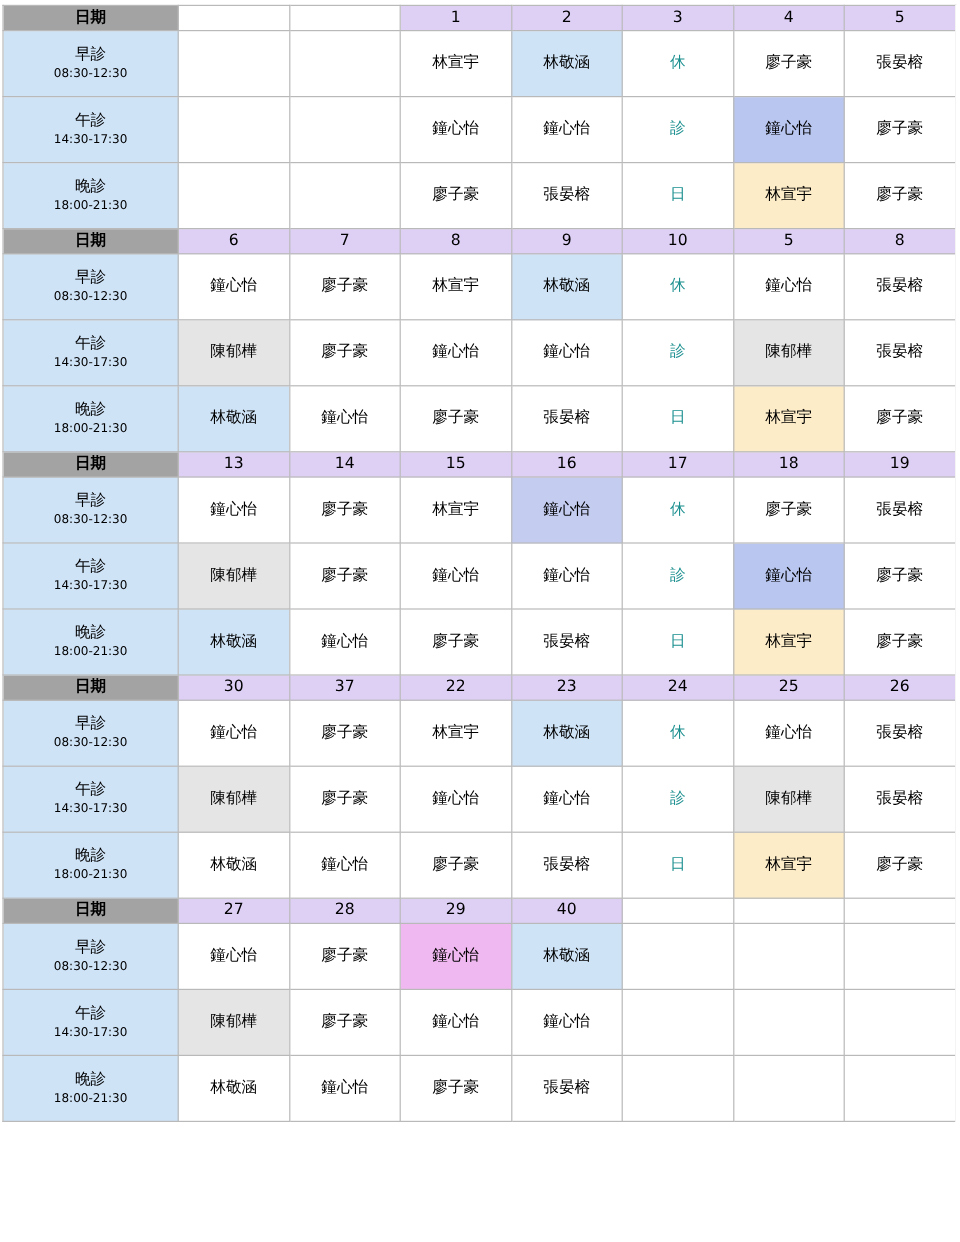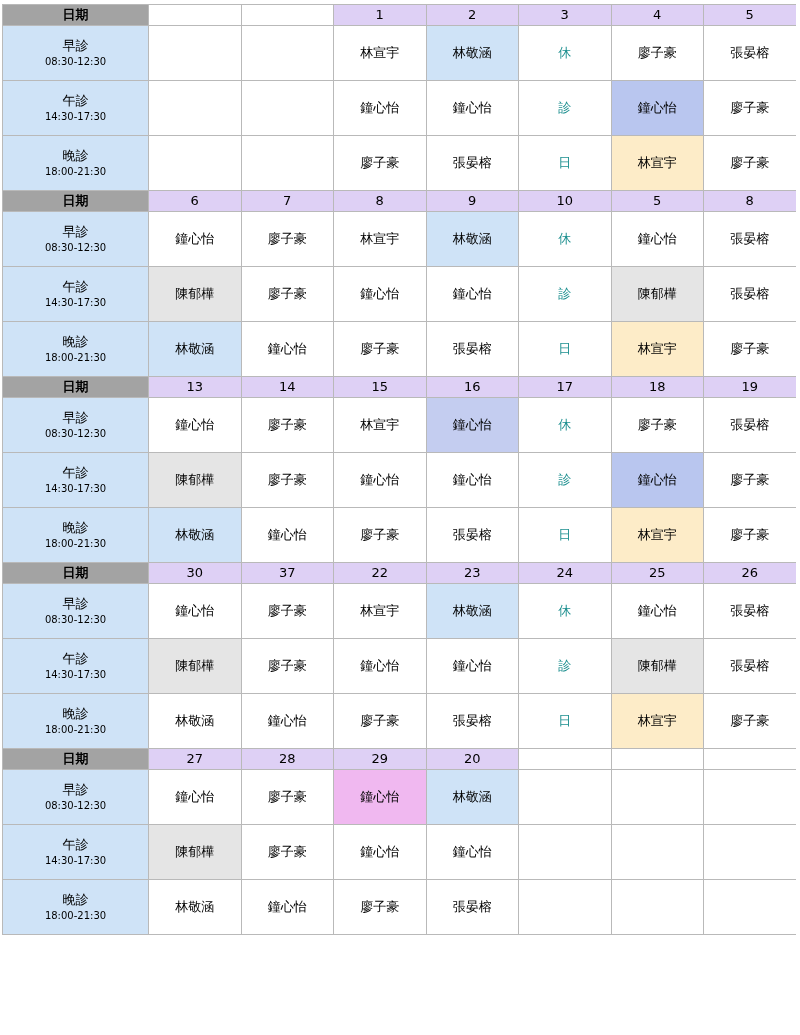--- a/index.html
+++ b/index.html
@@ -312,21 +312,21 @@
           <td class="cell">張晏榕</td>
           <td class="cell teal">日</td>
           <td class="cell bg-cream">林宣宇</td>
           <td class="cell">廖子豪</td>
         </tr>
         <tr>
           <td class="datelabel">日期</td>
           <td class="datenum">27</td>
           <td class="datenum">28</td>
           <td class="datenum">29</td>
-          <td class="datenum">20</td>
+          <td class="datenum">40</td>
           <td class="datenum empty"></td>
           <td class="datenum empty"></td>
           <td class="datenum empty"></td>
         </tr>
         <tr>
           <td class="session">
             <span class="s-name">早診</span>
             <span class="s-time">08:30-12:30</span>
           </td>
           <td class="cell">鐘心怡</td>

